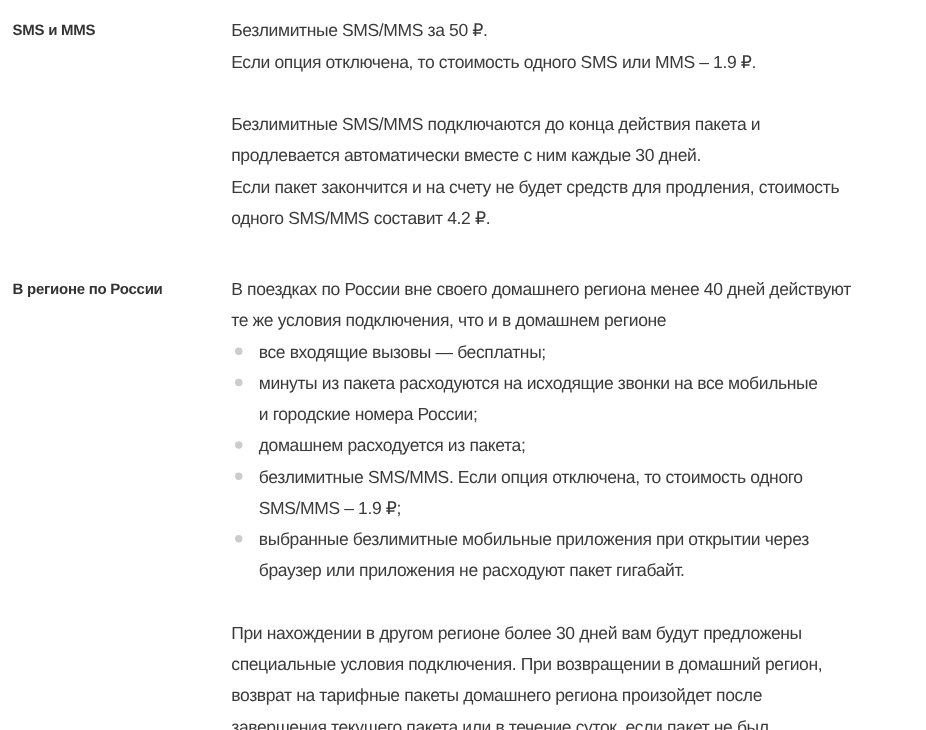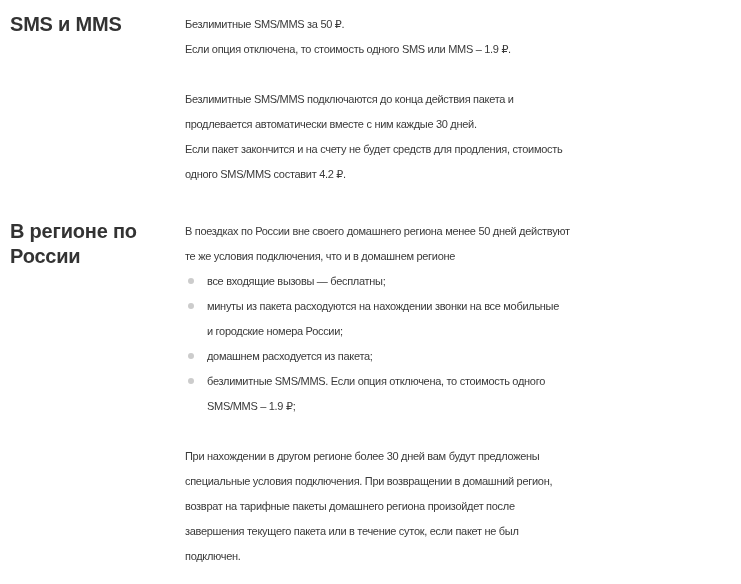--- a/index.html
+++ b/index.html
@@ -17,29 +17,29 @@
     padding: 12px 0 0 10px;
     overflow: hidden;
   }
   .section {
     display: grid;
     grid-template-columns: 175px 1fr;
     align-items: start;
   }
   .section + .section { margin-top: 32px; }
   .section-label {
-    font-size: 20px;
+    font-size: 12px;
     font-weight: 700;
     line-height: 25px;
     color: #333333;
     letter-spacing: -0.2px;
     padding-top: 0;
   }
   .section-content {
-    font-size: 11px;
+    font-size: 14px;
     line-height: 25px;
     letter-spacing: -0.3px;
     max-width: 556px;
   }
   .para {
     margin: 0;
     white-space: pre-line;
   }
   .para + .para { margin-top: 25px; }
   ul.bullet-list {
@@ -76,41 +76,46 @@
       <p class="para">Безлимитные SMS/MMS подключаются до конца действия пакета и
 продлевается автоматически вместе с ним каждые 30 дней.
 Если пакет закончится и на счету не будет средств для продления, стоимость
 одного SMS/MMS составит 4.2 ₽.</p>
     </div>
   </div>
 
   <div class="section">
     <div class="section-label">В регионе по России</div>
     <div class="section-content">
-      <p class="para">В поездках по России вне своего домашнего региона менее 50 дней действуют
+      <p class="para">В поездках по России вне своего домашнего региона менее 40 дней действуют
 те же условия подключения, что и в домашнем регионе</p>
 
       <ul class="bullet-list">
         <li class="bullet-item">
           <span class="bullet-dot"></span>
           <span class="bullet-text">все входящие вызовы — бесплатны;</span>
         </li>
         <li class="bullet-item">
           <span class="bullet-dot"></span>
-          <span class="bullet-text">минуты из пакета расходуются на нахождении звонки на все мобильные
+          <span class="bullet-text">минуты из пакета расходуются на исходящие звонки на все мобильные
 и городские номера России;</span>
         </li>
         <li class="bullet-item">
           <span class="bullet-dot"></span>
           <span class="bullet-text">домашнем расходуется из пакета;</span>
         </li>
         <li class="bullet-item">
           <span class="bullet-dot"></span>
           <span class="bullet-text">безлимитные SMS/MMS. Если опция отключена, то стоимость одного
 SMS/MMS – 1.9 ₽;</span>
+        </li>
+        <li class="bullet-item">
+          <span class="bullet-dot"></span>
+          <span class="bullet-text">выбранные безлимитные мобильные приложения при открытии через
+браузер или приложения не расходуют пакет гигабайт.</span>
         </li>
       </ul>
 
       <p class="para outro">При нахождении в другом регионе более 30 дней вам будут предложены
 специальные условия подключения. При возвращении в домашний регион,
 возврат на тарифные пакеты домашнего региона произойдет после
 завершения текущего пакета или в течение суток, если пакет не был
 подключен.</p>
     </div>
   </div>

